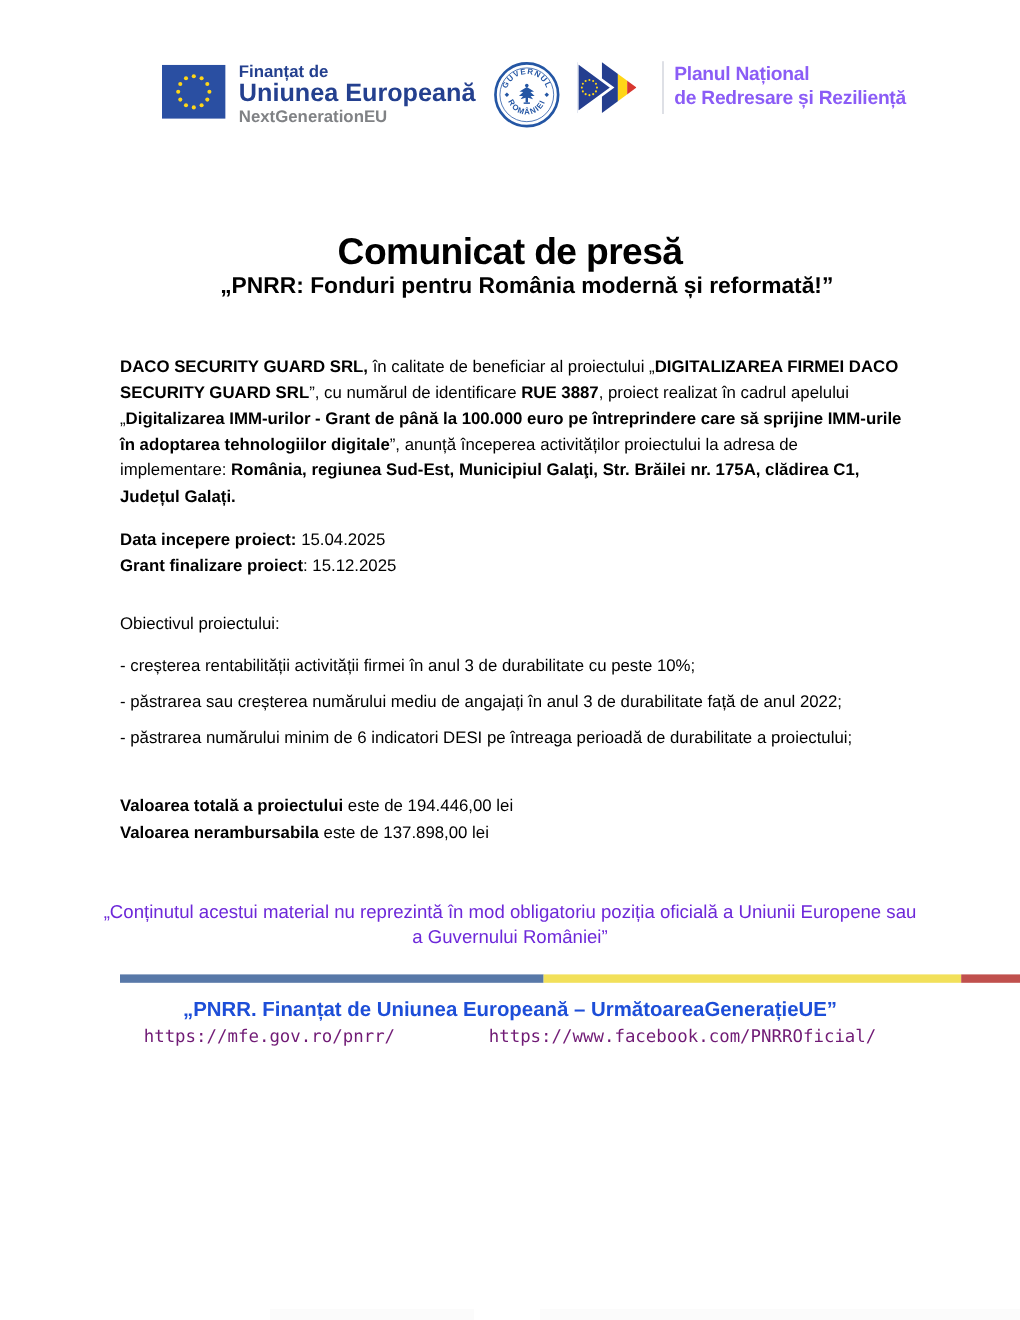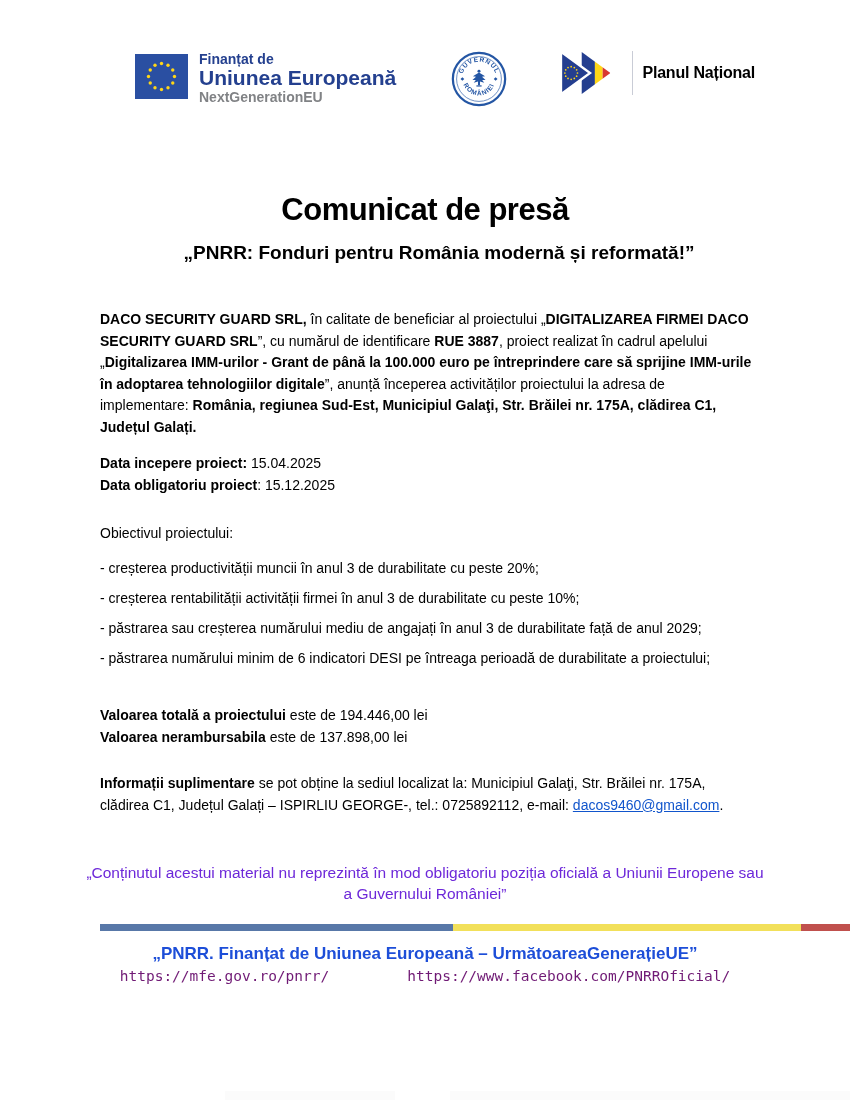--- a/index.html
+++ b/index.html
@@ -14,24 +14,24 @@
   .logo-eu{display:flex;gap:11px;}
   .eu-flag{margin-top:4px;flex:0 0 auto;}
   .eu-text{display:flex;flex-direction:column;}
   .eu-line1{font-size:14px;font-weight:bold;color:#24408f;line-height:18px;}
   .eu-line2{font-size:21px;font-weight:bold;color:#24408f;line-height:20px;}
   .eu-line3{font-size:14px;color:#808285;line-height:19px;font-weight:bold;}
   .gov-seal{margin-top:1px;}
   .logo-pnrr{display:flex;align-items:center;gap:9px;}
   .pnrr-divider{width:1px;height:44px;background:#c9ccd6;}
   .pnrr-text{display:flex;flex-direction:column;}
-  .pnrr-line{font-size:16px;font-weight:bold;color:#000000;line-height:20px;letter-spacing:-0.2px;}
+  .pnrr-line{font-size:16px;font-weight:bold;color:#8b5cf6;line-height:20px;letter-spacing:-0.2px;}
   
   .title{text-align:center;font-size:31px;font-weight:bold;margin:80px 0 0;letter-spacing:-0.5px;}
-  .subtitle{text-align:center;font-size:19px;font-weight:bold;margin:14px 0 0;padding-left:28px;}
+  .subtitle{text-align:center;font-size:19px;font-weight:bold;margin:0 0 0;padding-left:28px;}
   
   .bodytext{font-size:14px;line-height:21.5px;}
   .b{font-weight:bold;}
   .p-intro{margin:45px 95px 0 100px;}
   .dates{margin:15px 95px 0 100px;}
   .obj-heading{margin:27px 95px 0 100px;font-weight:normal;}
   .bullets{margin:13px 95px 0 100px;}
   .bullets .bullet{margin:0 0 8.5px 0;}
   .values{margin:36px 95px 0 100px;}
   .info{margin:25px 95px 0 100px;}
@@ -130,49 +130,48 @@
             <circle cx="7.25" cy="28.63" r="0.9"></circle>
           <circle cx="4.87" cy="26.25" r="0.9"></circle>
             <circle cx="4" cy="23" r="0.9"></circle>
           <circle cx="4.87" cy="19.75" r="0.9"></circle>
             <circle cx="7.25" cy="17.37" r="0.9"></circle>
         </g>
       </svg>
       <div class="pnrr-divider"></div>
       <div class="pnrr-text">
         <span class="pnrr-line">Planul Național</span>
+        <span class="pnrr-line">de Redresare și Reziliență</span>
       </div>
     </div>
   </div>
 
   <div class="title">Comunicat de presă</div>
   <div class="subtitle">„PNRR: Fonduri pentru România modernă și reformată!”</div>
 
   <div class="p-intro bodytext"><span class="b">DACO SECURITY GUARD SRL,</span><span> în calitate de beneficiar al proiectului „</span><span class="b">DIGITALIZAREA FIRMEI DACO SECURITY GUARD SRL</span><span>”, cu numărul de identificare </span><span class="b">RUE 3887</span><span>, proiect realizat în cadrul apelului „</span><span class="b">Digitalizarea IMM-urilor - Grant de până la 100.000 euro pe întreprindere care să sprijine IMM-urile în adoptarea tehnologiilor digitale</span><span>”, anunță începerea activităților proiectului la adresa de implementare: </span><span class="b">România, regiunea Sud-Est, Municipiul Galaţi, Str. Brăilei nr. 175A, clădirea C1, Județul Galați.</span></div>
 
   <div class="dates bodytext">
     <div><span class="b">Data incepere proiect:</span><span> 15.04.2025</span></div>
-    <div><span class="b">Data obligatoriu proiect</span><span>: 15.12.2025</span></div>
+    <div><span class="b">Grant finalizare proiect</span><span>: 15.12.2025</span></div>
   </div>
 
   <div class="obj-heading bodytext">Obiectivul proiectului:</div>
 
   <div class="bullets bodytext">
-    <p class="bullet">- creșterea productivității muncii în anul 3 de durabilitate cu peste 20%;</p>
     <p class="bullet">- creșterea rentabilității activității firmei în anul 3 de durabilitate cu peste 10%;</p>
-    <p class="bullet">- păstrarea sau creșterea numărului mediu de angajați în anul 3 de durabilitate față de anul 2029;</p>
+    <p class="bullet">- păstrarea sau creșterea numărului mediu de angajați în anul 3 de durabilitate față de anul 2022;</p>
     <p class="bullet">- păstrarea numărului minim de 6 indicatori DESI pe întreaga perioadă de durabilitate a proiectului;</p>
   </div>
 
   <div class="values bodytext">
     <div><span class="b">Valoarea totală a proiectului</span><span> este de 194.446,00 lei</span></div>
     <div><span class="b">Valoarea nerambursabila</span><span> este de 137.898,00 lei</span></div>
   </div>
 
-  <div class="info bodytext"><span class="b">Informații suplimentare</span><span> se pot obține la sediul localizat la: Municipiul Galaţi, Str. Brăilei nr. 175A, clădirea C1, Județul Galați – ISPIRLIU GEORGE-, tel.: 0725892112, e-mail: </span><a class="email-link">dacos9460@gmail.com</a><span>.</span></div>
 
   <div class="disclaimer">„Conținutul acestui material nu reprezintă în mod obligatoriu poziția oficială a Uniunii Europene sau a Guvernului României”</div>
 
   <div>
     <div class="footer-bar">
       <div class="bar-blue"></div>
       <div class="bar-yellow"></div>
       <div class="bar-red"></div>
     </div>
     <div class="motto">„PNRR. Finanțat de Uniunea Europeană – UrmătoareaGenerațieUE”</div>

